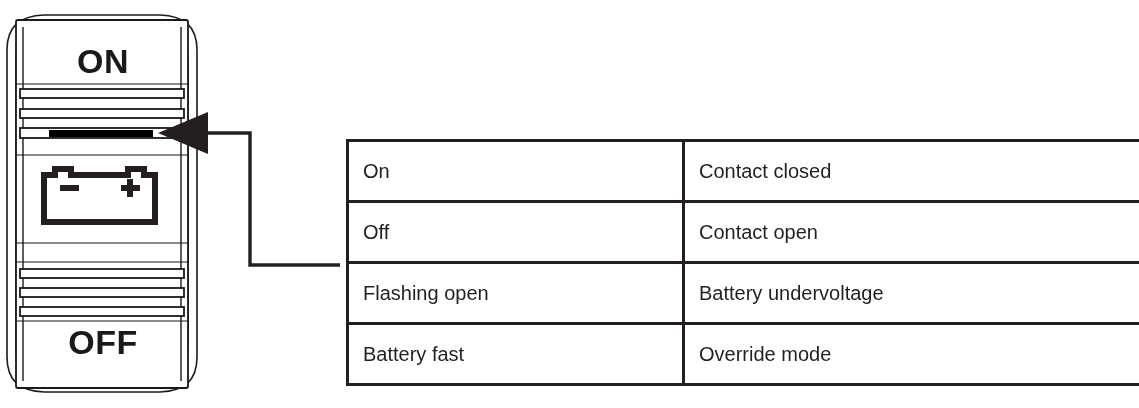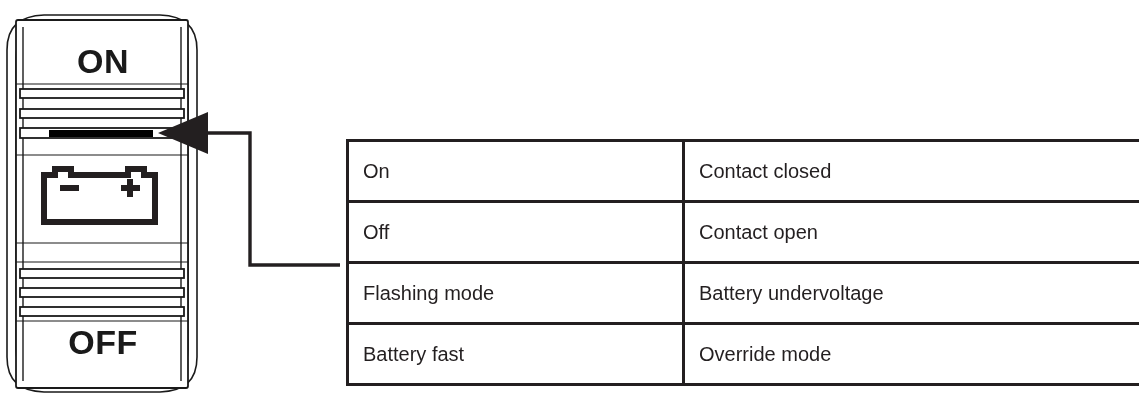--- a/index.html
+++ b/index.html
@@ -165,21 +165,21 @@
     <tbody>
       <tr>
         <td class="col-state">On</td>
         <td class="col-meaning">Contact closed</td>
       </tr>
       <tr>
         <td class="col-state">Off</td>
         <td class="col-meaning">Contact open</td>
       </tr>
       <tr>
-        <td class="col-state">Flashing mode</td>
+        <td class="col-state">Flashing open</td>
         <td class="col-meaning">Battery undervoltage</td>
       </tr>
       <tr>
         <td class="col-state">Battery fast</td>
         <td class="col-meaning">Override mode</td>
       </tr>
     </tbody>
   </table>
 
 </div>

